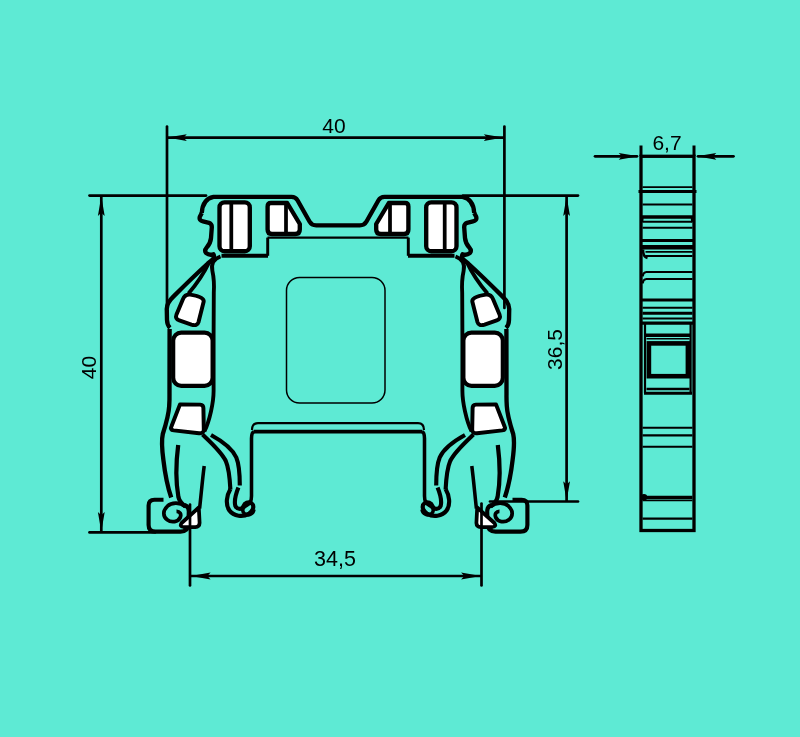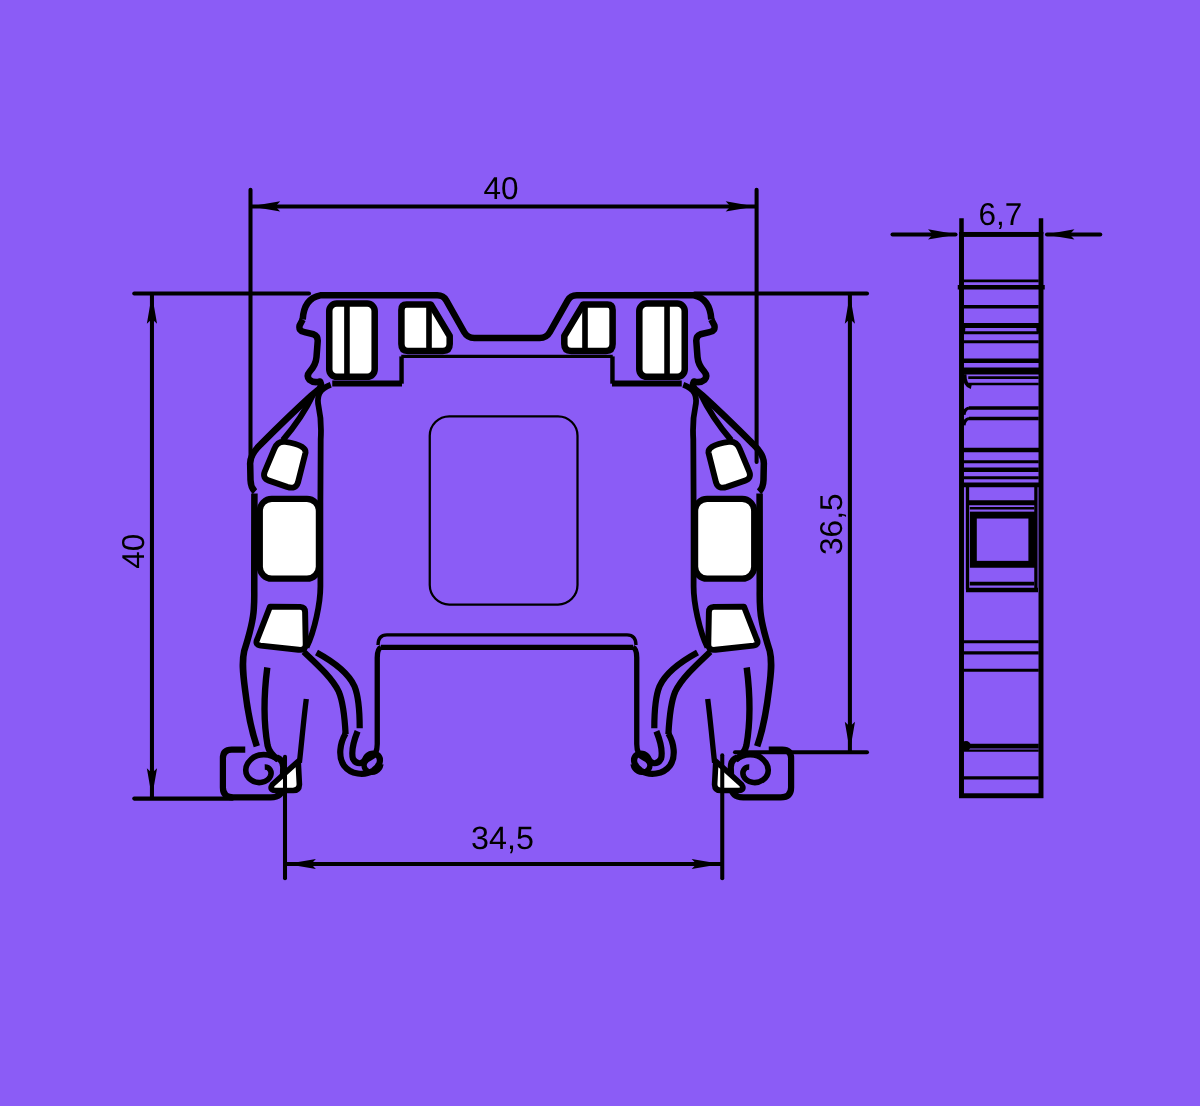--- a/index.html
+++ b/index.html
@@ -1,16 +1,16 @@
 <!DOCTYPE html>
 <html><head>
 <meta charset="utf-8">
 <style>
   html,body{margin:0;padding:0;background:#ffffff;}
-  #page{width:800px;height:737px;position:relative;background:#8b5cf6;overflow:hidden;}
+  #page{width:800px;height:737px;position:relative;background:#5eead4;overflow:hidden;}
   svg{position:absolute;top:0;left:0;}
   text{font-family:"Liberation Sans",sans-serif;fill:#000;}
 </style>
 </head>
 <body>
 
 <div id="page">
 <svg width="800" height="737" viewBox="0 0 800 737" fill="none" stroke-linecap="butt">
 <defs>
 <g id="halfL" stroke="#000" fill="none">

